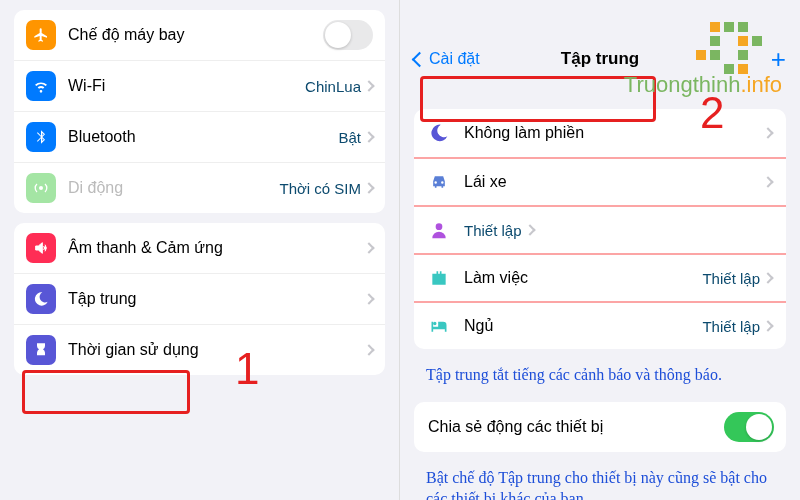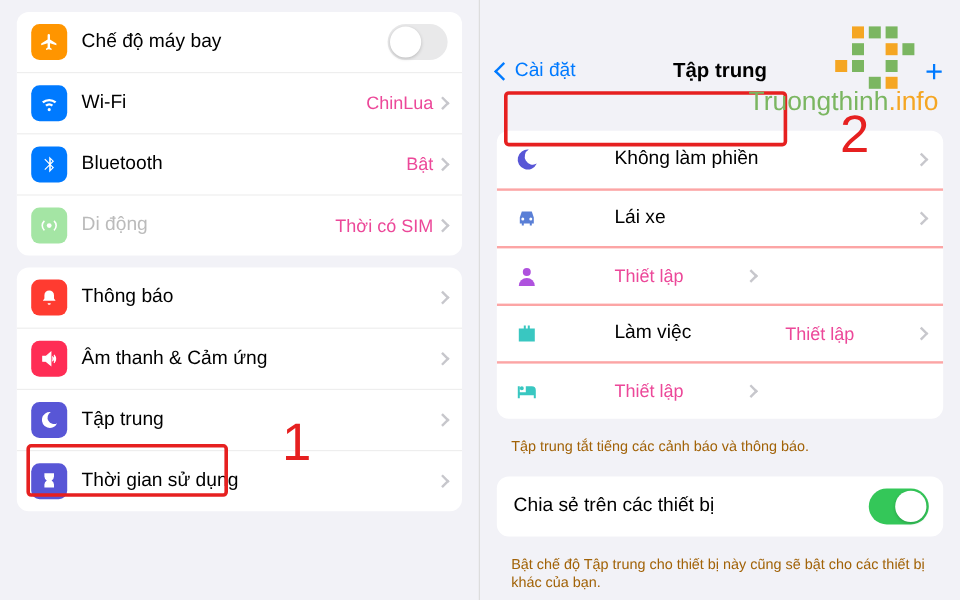--- a/index.html
+++ b/index.html
@@ -40,21 +40,21 @@
     border-radius: 7px;
     display: flex;
     align-items: center;
     justify-content: center;
     margin-right: 12px;
     flex-shrink: 0;
   }
   .icon-inner { width: 16px; height: 16px; }
   .label { flex: 1; color: #000; font-size: 16px; }
   .label.dim { color: #bbb; }
-  .value { color: #ec4899; font-size: 15px; margin-right: 4px; }
+  .value { color: #0c4a6e; font-size: 15px; margin-right: 4px; }
   .chevron {
     width: 8px; height: 8px;
     border-top: 2px solid #c7c7cc;
     border-right: 2px solid #c7c7cc;
     transform: rotate(45deg);
     flex-shrink: 0;
   }
   .switch {
     width: 50px; height: 30px;
     border-radius: 15px;
@@ -101,36 +101,36 @@
     color: #007aff;
     font-size: 26px;
     font-weight: 300;
     line-height: 1;
   }
   .focus-row {
     display: flex;
     align-items: center;
     padding: 12px 14px;
     min-height: 48px;
-    gap: 48px;
   }
   .focus-row + .focus-row { border-top: 2px solid #fca5a5; }
   .focus-icon {
     width: 22px; height: 22px;
     display: flex; align-items: center; justify-content: center;
     margin-right: 14px;
     color: #5856d6;
     flex-shrink:0;
   }
   .focus-label { flex: 1; font-size: 16px; color: #000; }
   .footer-text {
-    color: #a16207;
-    font-size: 12px;
+    color: #1d4ed8;
+    font-size: 16px;
     padding: 6px 26px;
     line-height: 1.3;
+    font-family: Liberation Serif, serif;
   }
   .highlight-box {
     position: absolute;
     border: 3px solid #e62020;
     border-radius: 4px;
     pointer-events: none;
   }
   .annot {
     position: absolute;
     color: #e62020;
@@ -201,29 +201,20 @@
           </svg>
       </div>
       <span class="label dim">Di động</span>
       <span class="value">Thời có SIM</span>
       <span class="chevron"></span>
     </div>
   </div>
 
   <div class="section">
     <div class="row">
-      <div class="icon-box" style="background:#ff3b30">
-        <svg class="icon-inner" viewBox="0 0 24 24" fill="#fff">
-            <path d="M12 3a6 6 0 0 0-6 6v4l-2 3h16l-2-3V9a6 6 0 0 0-6-6zm-2 16a2 2 0 0 0 4 0z"></path>
-          </svg>
-      </div>
-      <span class="label">Thông báo</span>
-      <span class="chevron"></span>
-    </div>
-    <div class="row">
       <div class="icon-box" style="background:#ff2d55">
         <svg class="icon-inner" viewBox="0 0 24 24" fill="#fff">
             <path d="M4 9v6h4l6 5V4L8 9H4zm14-2a8 8 0 0 1 0 10M16 9a4 4 0 0 1 0 6" stroke="#fff" stroke-width="1.5" fill="#fff"></path>
           </svg>
       </div>
       <span class="label">Âm thanh &amp; Cảm ứng</span>
       <span class="chevron"></span>
     </div>
     <div class="row">
       <div class="icon-box" style="background:#5856d6">
@@ -294,30 +285,31 @@
       <span class="focus-label">Làm việc</span>
       <span class="value">Thiết lập</span>
       <span class="chevron"></span>
     </div>
     <div class="focus-row">
       <span class="focus-icon" style="color:#39c7c1">
         <svg class="line-icon" viewBox="0 0 24 24" fill="#39c7c1">
             <path d="M3 7v12h2v-3h14v3h2V11a4 4 0 0 0-4-4h-6v6H5V7H3zm4 4a2 2 0 1 0 0-4 2 2 0 0 0 0 4z"></path>
           </svg>
       </span>
+      <span class="focus-label">Ngủ</span>
       <span class="value">Thiết lập</span>
       <span class="chevron"></span>
     </div>
   </div>
 
   <div class="footer-text">Tập trung tắt tiếng các cảnh báo và thông báo.</div>
 
   <div class="section">
     <div class="row">
-      <span class="label" style="margin-left:2px">Chia sẻ trên các thiết bị</span>
+      <span class="label" style="margin-left:2px">Chia sẻ động các thiết bị</span>
       <div class="switch switch-on">
           <div class="knob"></div>
         </div>
     </div>
   </div>
 
   <div class="footer-text">Bật chế độ Tập trung cho thiết bị này cũng sẽ bật cho các thiết bị khác của bạn.</div>
 
   <div class="highlight-box" style="left:20px; top:76px; width:236px; height:46px;"></div>
   <div class="annot" style="left:300px; top:88px;">2</div>

